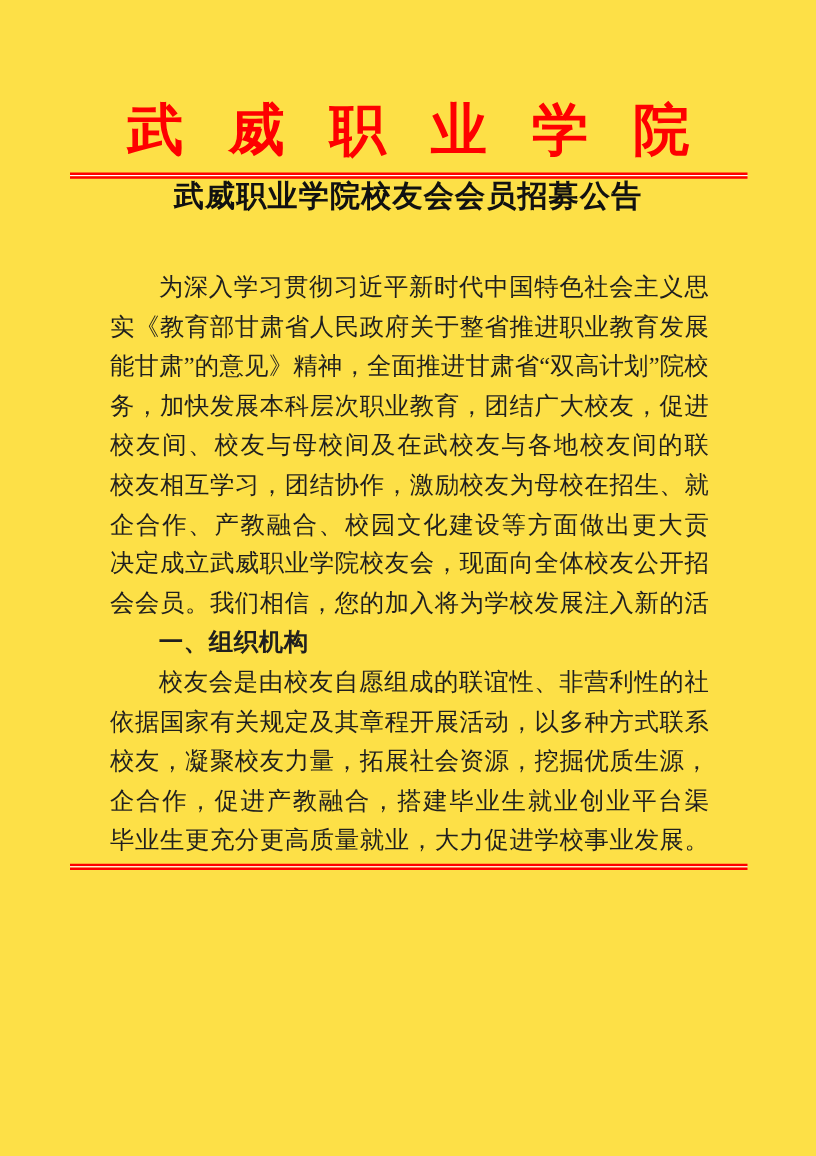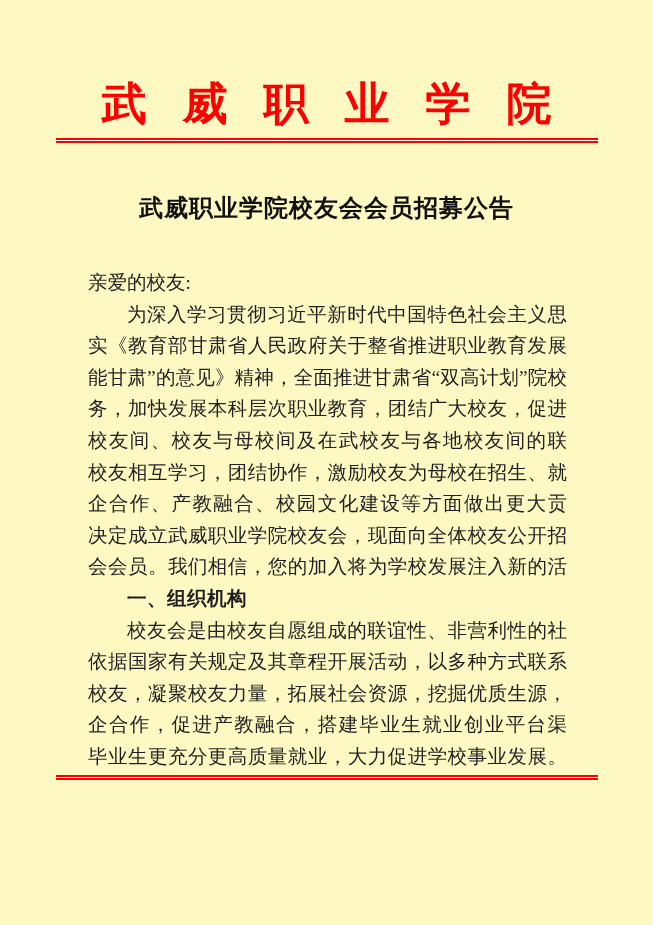--- a/index.html
+++ b/index.html
@@ -4,21 +4,21 @@
 <style>
   html, body {
     margin: 0;
     padding: 0;
     background: #ffffff;
   }
   .page {
     position: relative;
     width: 653px;
     height: 925px;
-    background: #fef9c3;
+    background: #fde047;
     overflow: hidden;
     font-family: "Liberation Serif", serif;
   }
   
   .letterhead {
     margin-top: 78px;
     text-align: center;
     color: #fe0000;
     font-family: "Liberation Serif", serif;
     font-weight: bold;
@@ -31,24 +31,23 @@
   .rule {
     width: 542px;
     margin: 8px auto 0 auto;
   }
   .rule .bar-a { height: 2px; background: #fe0000; }
   .rule .bar-gap { height: 1px; background: #ffffff; }
   .rule .bar-b { height: 2px; background: #fe0000; }
   .rule.footer-rule { margin-top: 2px; }
   
   .doc-title {
-    margin-top: 52px;
     text-align: center;
     color: #111111;
-    font-family: Liberation Mono, monospace;
+    font-family: Liberation Serif, serif;
     font-weight: bold;
     font-size: 24px;
     line-height: 30px;
     letter-spacing: 1px;
     white-space: nowrap;
   }
   
   .content {
     margin: 42px 0 0 88px;
     width: 479px;
@@ -81,21 +80,20 @@
 
   <div class="rule header-rule">
     <div class="bar-a"></div>
     <div class="bar-gap"></div>
     <div class="bar-b"></div>
   </div>
 
   <div class="doc-title">武威职业学院校友会会员招募公告</div>
 
   <div class="content">
-    <div class="line">亲爱的校友:</div>
     <div class="line ind fill">为深入学习贯彻习近平新时代中国特色社会主义思想，落</div>
     <div class="line fill">实《教育部甘肃省人民政府关于整省推进职业教育发展打造“技</div>
     <div class="line fill">能甘肃”的意见》精神，全面推进甘肃省“双高计划”院校建设任</div>
     <div class="line fill">务，加快发展本科层次职业教育，团结广大校友，促进和加强</div>
     <div class="line fill">校友间、校友与母校间及在武校友与各地校友间的联系，组织</div>
     <div class="line fill">校友相互学习，团结协作，激励校友为母校在招生、就业、校</div>
     <div class="line fill">企合作、产教融合、校园文化建设等方面做出更大贡献，学校</div>
     <div class="line fill">决定成立武威职业学院校友会，现面向全体校友公开招募校友</div>
     <div class="line fill">会会员。我们相信，您的加入将为学校发展注入新的活力！真</div>
     <div class="line ind heading">一、组织机构</div>

